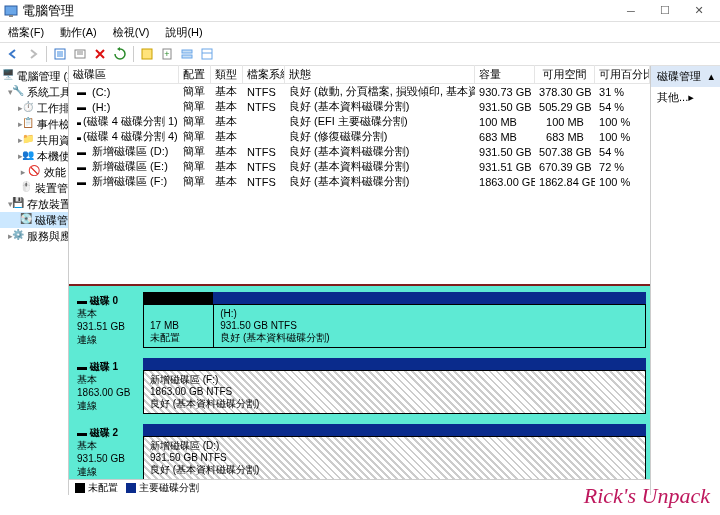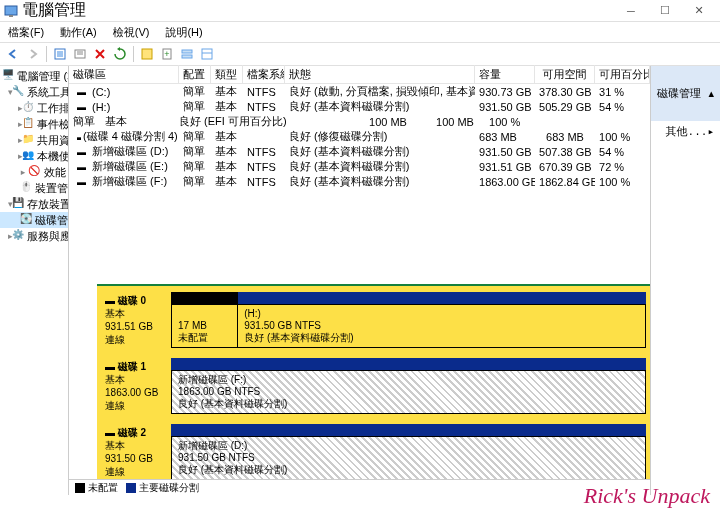--- a/index.html
+++ b/index.html
@@ -1,19 +1,19 @@
 <!DOCTYPE html>
 <html><head>
 <meta charset="utf-8">
 <style>
 * { margin:0; padding:0; box-sizing:border-box; }
 body { font-family:"Microsoft JhengHei","Segoe UI",sans-serif; font-size:11px; background:#fff; color:#000; width:720px; height:515px; overflow:hidden; position:relative; }
 .titlebar { height:22px; background:#fff; display:flex; align-items:center; padding:0 4px; border-bottom:1px solid #e0e0e0; }
 .titlebar .icon { width:14px; height:14px; margin-right:4px; }
-.titlebar .title { flex:1; font-size:16px; }
+.titlebar .title { flex:1; font-size:13px; }
 .titlebar .winbtn { width:34px; height:20px; display:flex; align-items:center; justify-content:center; color:#555; }
 .menubar { height:20px; display:flex; align-items:center; padding:0 4px; gap:8px; }
 .menubar span { padding:2px 4px; }
 .toolbar { height:24px; display:flex; align-items:center; padding:0 4px; gap:2px; border-top:1px solid #e0e0e0; border-bottom:1px solid #e0e0e0; }
 .toolbar .tb { width:18px; height:18px; display:flex; align-items:center; justify-content:center; }
 .toolbar .sep { width:1px; height:16px; background:#ccc; margin:0 2px; }
 .main { display:flex; height:calc(100% - 86px); }
 .tree { width:72px; border-right:1px solid #ccc; overflow:hidden; padding:2px 0; }
 .tree-row { display:flex; align-items:center; height:16px; white-space:nowrap; padding-left:2px; }
 .tree-row .exp { width:10px; color:#888; font-size:9px; text-align:center; }
@@ -26,36 +26,36 @@
 .vol-row { display:flex; height:15px; align-items:center; white-space:nowrap; }
 .vol-row span { padding:0 4px; overflow:hidden; }
 .c-name { width:110px; display:flex; align-items:center; gap:2px; }
 .c-layout{ width:32px; }
 .c-type{ width:32px; }
 .c-fs{ width:42px; }
 .c-status{ width:190px; }
 .c-cap{ width:60px; text-align:left; }
 .c-free{ width:60px; text-align:center; }
 .c-pct{ width:55px; text-align:left; }
-.disk-pane { flex:1; overflow:auto; border-top:2px solid #15803d; background:#fde047;margin-left:28px; }
+.disk-pane { flex:1; overflow:auto; border-top:2px solid #7f1d1d; background:#5eead4; }
 .disk-block { display:flex; margin:6px 4px 10px 4px; }
 .disk-label { width:70px; padding:2px 4px; font-size:10px; line-height:13px; }
 .disk-bars { flex:1; }
 .disk-head { height:12px; display:flex; }
 .disk-head div { height:12px; }
 .disk-boxes { display:flex; border:1px solid #000; }
 .part { border-right:1px solid #000; padding:3px 6px; font-size:10px; line-height:12px; min-height:40px; }
 .part.last { border-right:none; }
 .part.striped { background:repeating-linear-gradient(45deg,#fff,#fff 3px,#ccc 3px,#ccc 5px); }
 .legend { height:16px; display:flex; align-items:center; gap:8px; padding:0 6px; border-top:1px solid #ccc; font-size:10px; }
 .legend .sw { width:10px; height:10px; display:inline-block; margin-right:3px; vertical-align:middle; }
 .actions { width:72px; overflow:hidden; }
 .actions-hd { background:#eef3fa; padding:3px 6px; border-bottom:1px solid #ccc; font-weight:bold; }
-.actions-sub { background:#dce8f7; padding:20px 6px; display:flex; justify-content:space-between; align-items:center; }
-.actions-item { padding:3px 6px; display:flex; justify-content:flex-end; align-items:center;font-family:Liberation Mono, monospace; }
+.actions-sub { background:#dce8f7; padding:3px 6px; display:flex; justify-content:space-between; align-items:center; }
+.actions-item { padding:3px 6px; display:flex; justify-content:flex-start; align-items:center; }
 .watermark { position:absolute; right:10px; bottom:6px; color:#be185d; font-family:"Times New Roman",serif; font-size:22px; font-style:italic; }
 svg { display:block; }
 </style>
 </head>
 <body>
 
 <div class="titlebar">
   <span class="icon">
     <svg width="14" height="14">
         <rect x="1" y="2" width="12" height="9" fill="#6aa6e8" stroke="#2b5a9e"></rect>
@@ -222,24 +222,25 @@
           <span class="c-name"><span style="font-size:9px">▬</span> (H:)</span>
           <span class="c-layout">簡單</span>
           <span class="c-type">基本</span>
           <span class="c-fs">NTFS</span>
           <span class="c-status">良好 (基本資料磁碟分割)</span>
           <span class="c-cap">931.50 GB</span>
           <span class="c-free">505.29 GB</span>
           <span class="c-pct">54 %</span>
         </div>
         <div class="vol-row">
+          <span class="c-name"><span style="font-size:9px">▬</span> (磁碟 4 磁碟分割 1)</span>
           <span class="c-layout">簡單</span>
           <span class="c-type">基本</span>
           <span class="c-fs"></span>
-          <span class="c-status">良好 (EFI 可用百分比)</span>
+          <span class="c-status">良好 (EFI 主要磁碟分割)</span>
           <span class="c-cap">100 MB</span>
           <span class="c-free">100 MB</span>
           <span class="c-pct">100 %</span>
         </div>
         <div class="vol-row">
           <span class="c-name"><span style="font-size:9px">▬</span> (磁碟 4 磁碟分割 4)</span>
           <span class="c-layout">簡單</span>
           <span class="c-type">基本</span>
           <span class="c-fs"></span>
           <span class="c-status">良好 (修復磁碟分割)</span>

